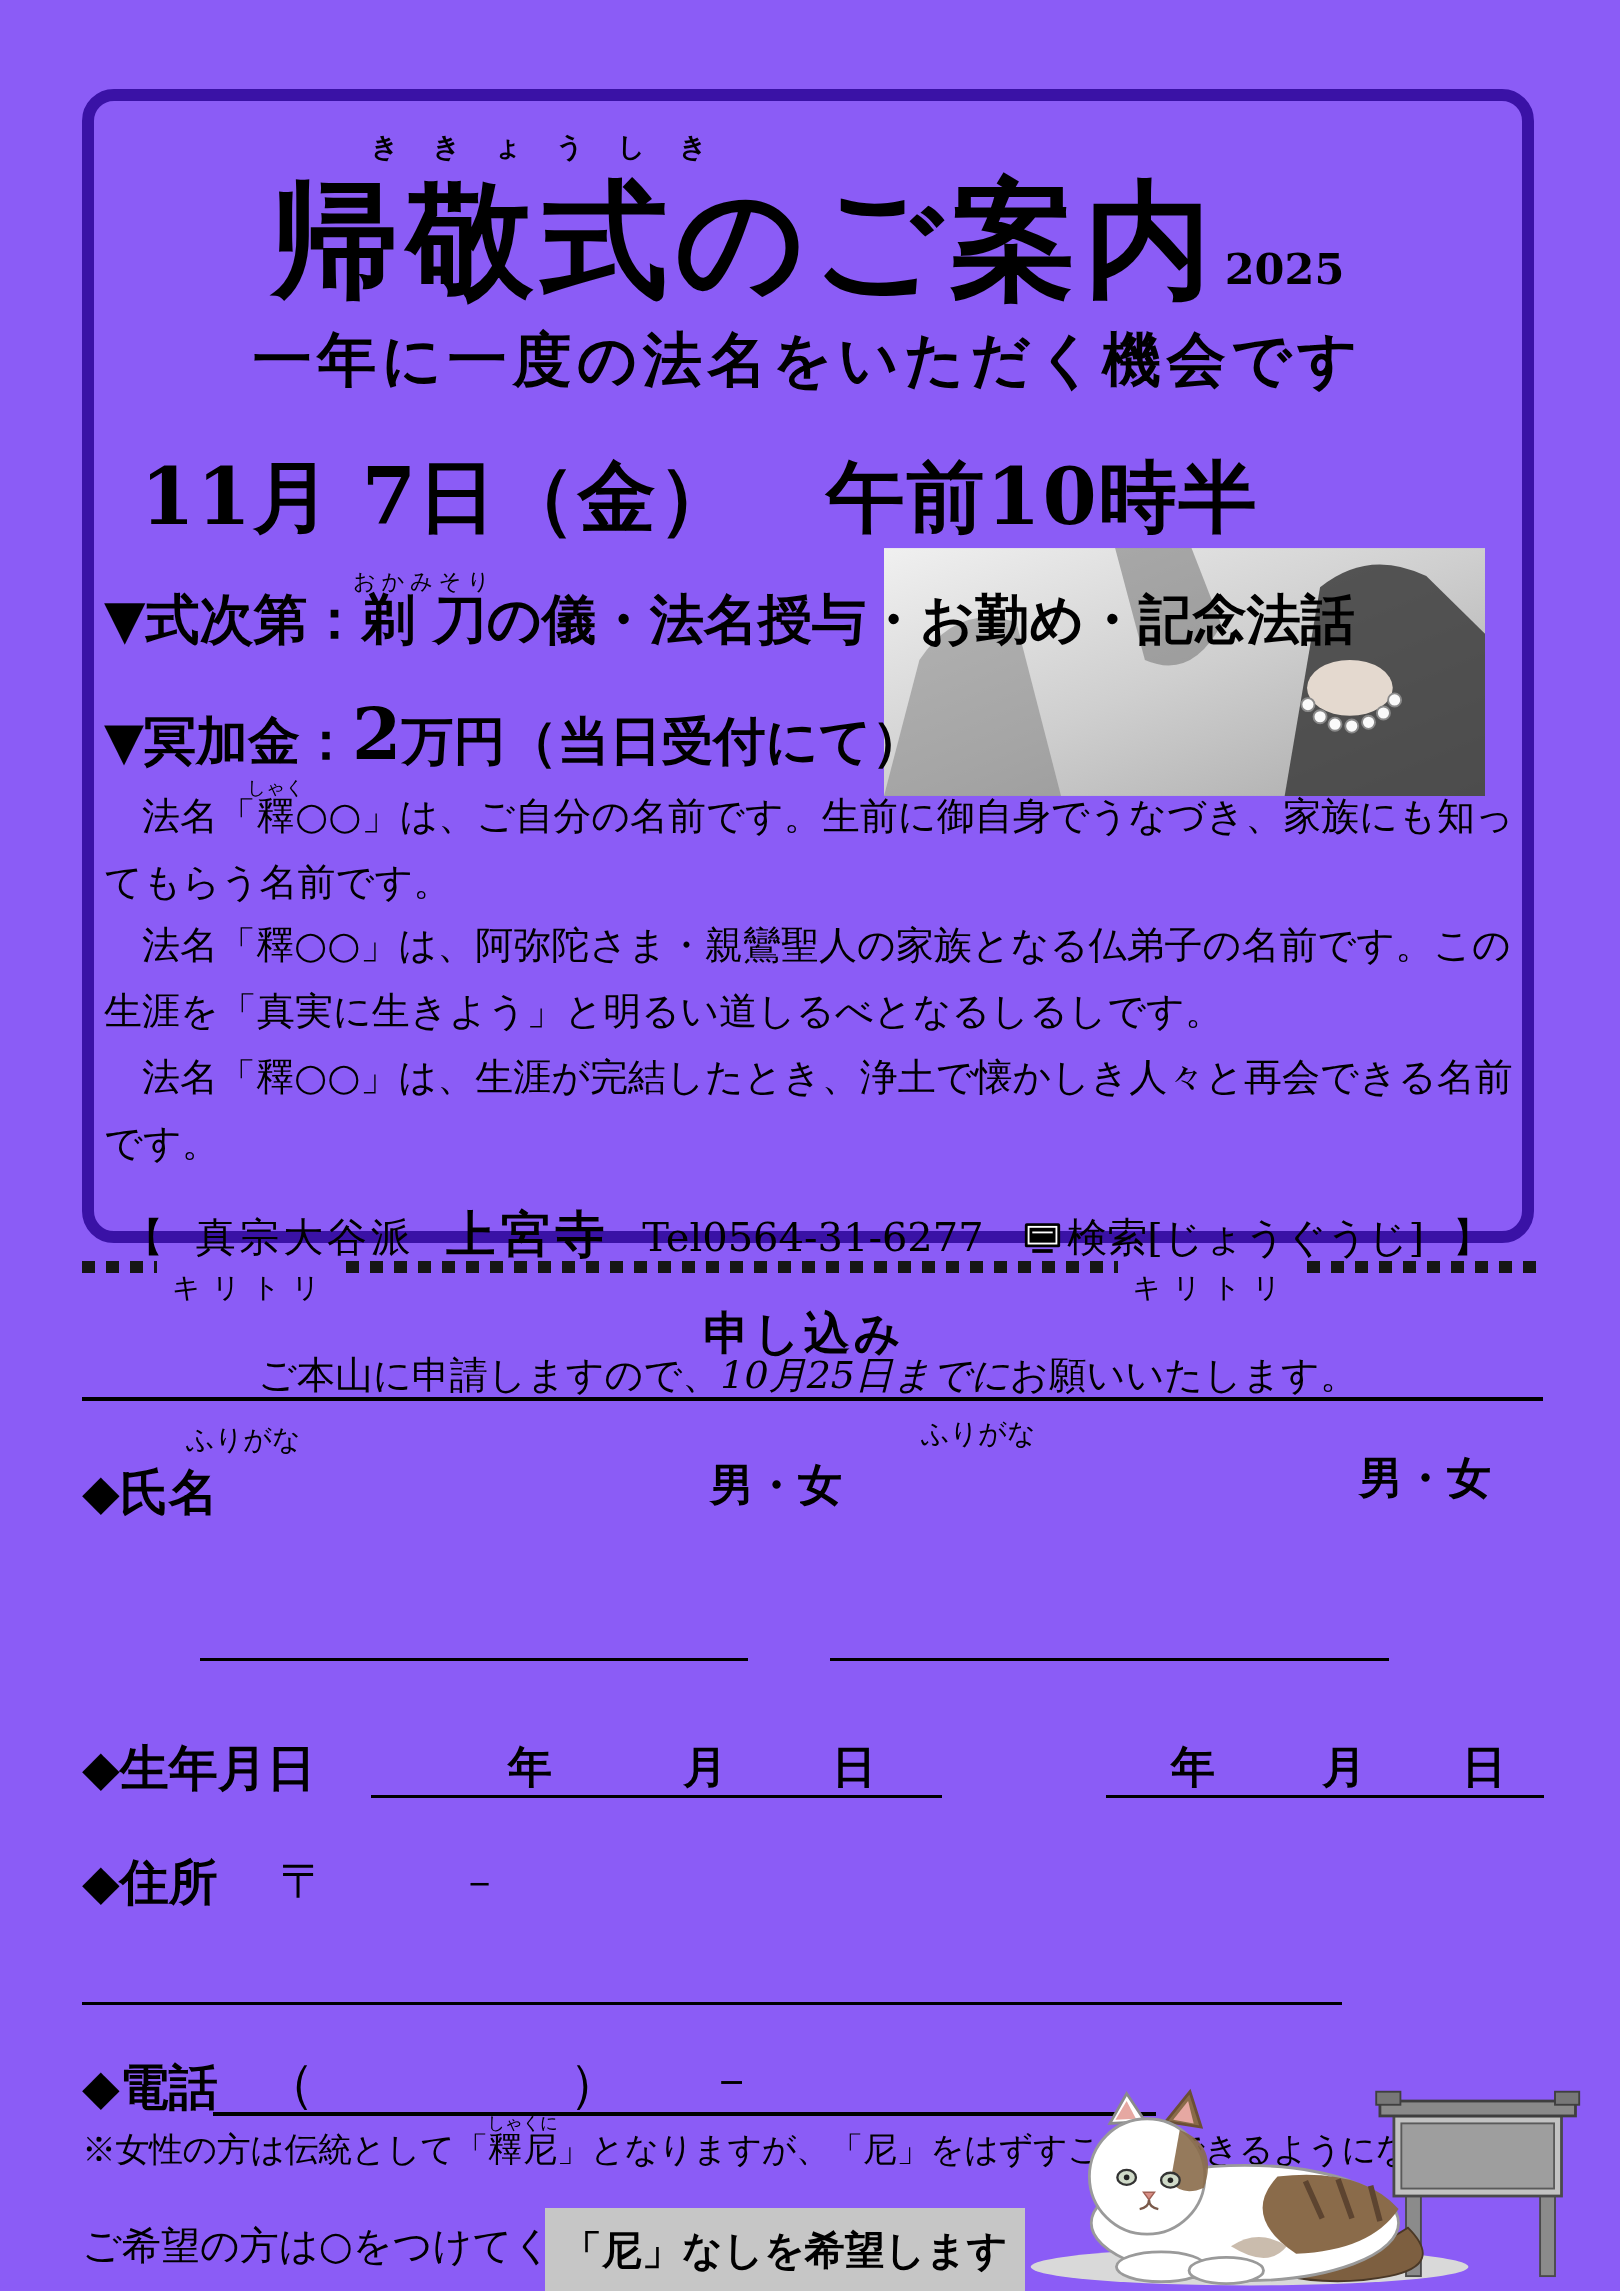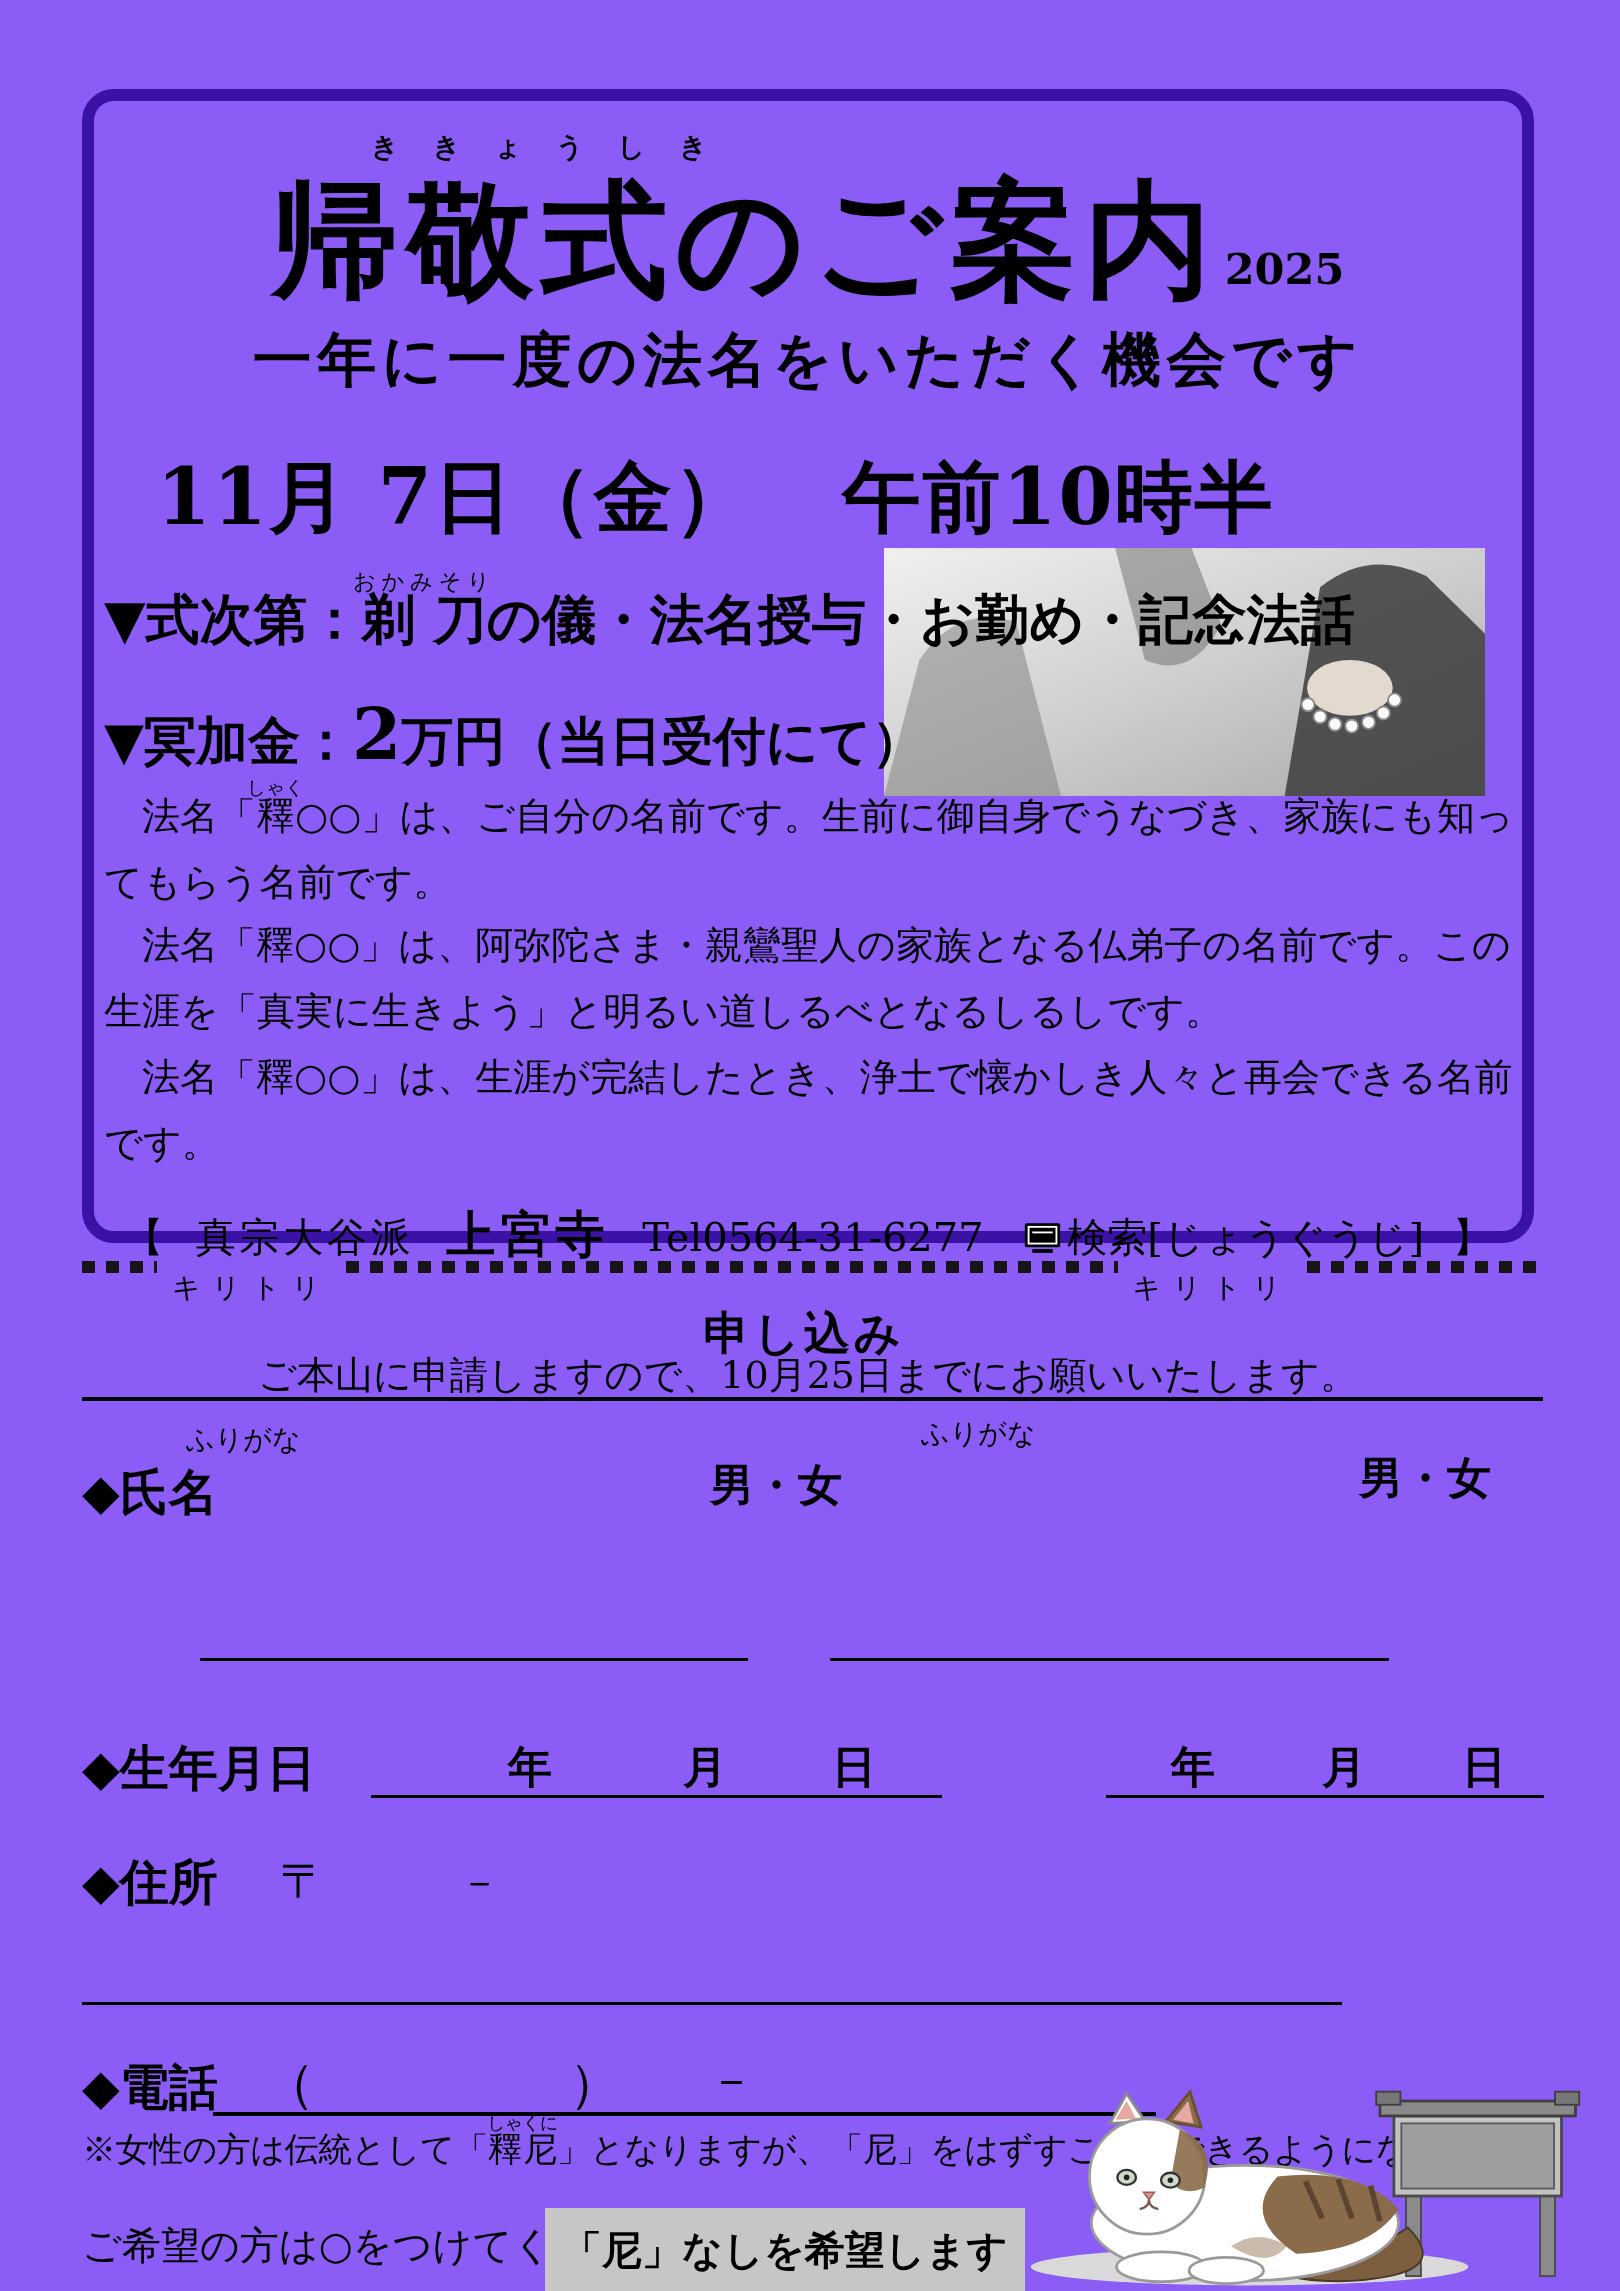--- a/index.html
+++ b/index.html
@@ -17,21 +17,21 @@
   
   .notice-box{
     left:82px;top:89px;width:1452px;height:1154px;box-sizing:border-box;
     border:12px solid var(--accent-border,#3a12a6);border-radius:32px;background:transparent;
   }
   .title-furigana{left:371px;top:129px;font-size:27px;font-weight:700;letter-spacing:34px;white-space:nowrap;z-index:2;}
   .title-row{left:82px;top:157px;width:1452px;text-align:center;white-space:nowrap;z-index:2;}
   .title-main{font-size:127px;font-weight:900;letter-spacing:7.5px;}
   .title-year{font-size:43px;font-weight:700;margin-left:5.6px;margin-top:20px;}
   .subtitle{left:82px;top:321px;width:1452px;text-align:center;font-size:59px;font-weight:800;letter-spacing:5.6px;white-space:nowrap;z-index:2;}
-  .datetime{left:82px;top:446px;width:1267px;text-align:center;font-size:78px;font-weight:800;letter-spacing:1.9px;white-space:nowrap;z-index:2;}
+  .datetime{left:66px;top:446px;width:1267px;text-align:center;font-size:78px;font-weight:800;letter-spacing:1.9px;white-space:nowrap;z-index:2;}
   .datetime .gap{display:inline-block;width:89px;}
 
   .photo{left:884px;top:548px;width:601px;height:248px;z-index:1;}
 
   .agenda{left:104px;top:571px;font-size:54px;font-weight:800;white-space:nowrap;z-index:3;line-height:1.05;}
   .agenda rt,.note1 rt,.para rt{font-family:"DejaVu Serif","Liberation Serif",serif;font-weight:400;}
   .agenda rt{font-size:22.4px;letter-spacing:5.6px;}
   .fee{left:104px;top:692px;font-size:52px;font-weight:800;white-space:nowrap;z-index:3;}
   .fee-amount{display:inline-block;}
   .fee-amount::first-letter{font-size:71px;}
@@ -54,21 +54,21 @@
   .cutline{left:82px;top:1258px;width:1460px;height:37px;display:flex;align-items:flex-start;z-index:2;}
   .dash{height:12px;background:repeating-linear-gradient(90deg,#161616 0 13px,transparent 13px 24px);margin-top:2.8px;}
   .dash.d1{width:75px;}
   .dash.d2{flex:1;}
   .dash.d3{width:235px;}
   .cut-label{font-size:28px;letter-spacing:11.2px;padding:0 15px;position:relative;top:11.2px;white-space:nowrap;}
 
   
   .app-heading{left:78px;top:1290px;width:1452px;text-align:center;font-size:46px;font-weight:800;letter-spacing:3.7px;z-index:2;margin-top:13px;}
   .deadline{left:82px;top:1350px;width:1452px;text-align:center;font-size:38px;white-space:nowrap;z-index:2;}
-  .deadline-em{border-bottom:2.8px solid #000;padding-bottom:0;}
+  .deadline-em{border-bottom:2.8px solid #000;padding-bottom:0;font-style:italic;}
   .hrule{background:#000;z-index:2;}
   .rule-top{left:82px;top:1397px;width:1461px;height:3.7px;}
   .furi-label{font-size:28px;white-space:nowrap;z-index:2;}
   .furi1{left:186px;top:1421px;}
   .furi2{left:921px;top:1415px;}
   .form-label{font-size:49px;font-weight:700;white-space:nowrap;z-index:2;}
   .name-label{left:82px;top:1460px;}
   .gender{font-size:44px;font-weight:700;white-space:nowrap;z-index:2;}
   .gender1{left:710px;top:1456px;}
   .gender2{left:1359px;top:1449px;}

